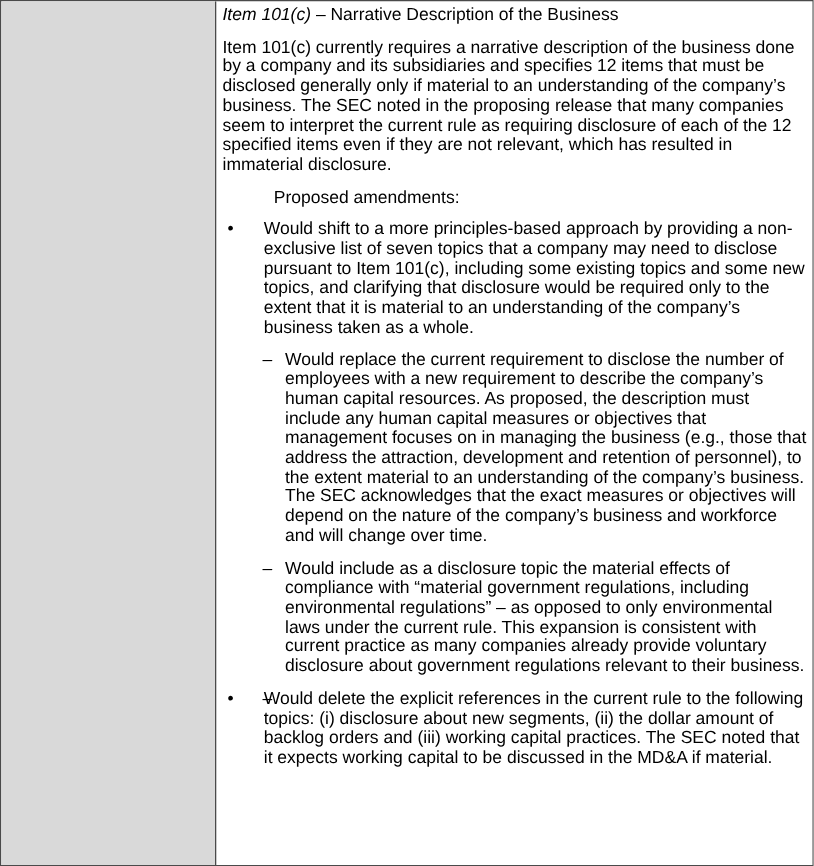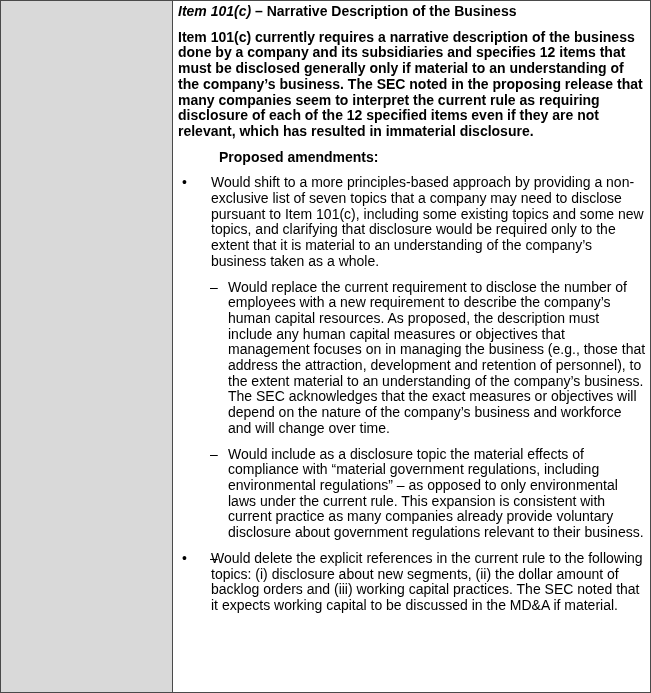--- a/index.html
+++ b/index.html
@@ -26,23 +26,23 @@
     flex: 0 0 172px;
     width: 172px;
     background: var(--cell_fill);
     border-right: 1px solid var(--border);
   }
   .cell-right {
     flex: 1 1 auto;
     padding: 3px 4px 3px 5px;
     overflow: hidden;
   }
-  .block { margin: 0 0 10px 0; font-weight: bold; }
+  .block { margin: 0 0 10px 0; }
   .title-italic { font-style: italic; }
-  .heading { font-weight: bold; padding-left: 41px; }
+  .heading { font-weight: normal; padding-left: 41px; }
   .li { position: relative; margin: 0 0 10px 0; }
   .li .marker { position: absolute; top: 0; }
   .lvl1 { padding-left: 33px; }
   .lvl1 > .marker { left: 4px; }
   .lvl2 { padding-left: 50px; }
   .lvl2 > .marker { left: 32px; }
 </style>
 </head>
 <body>
 

